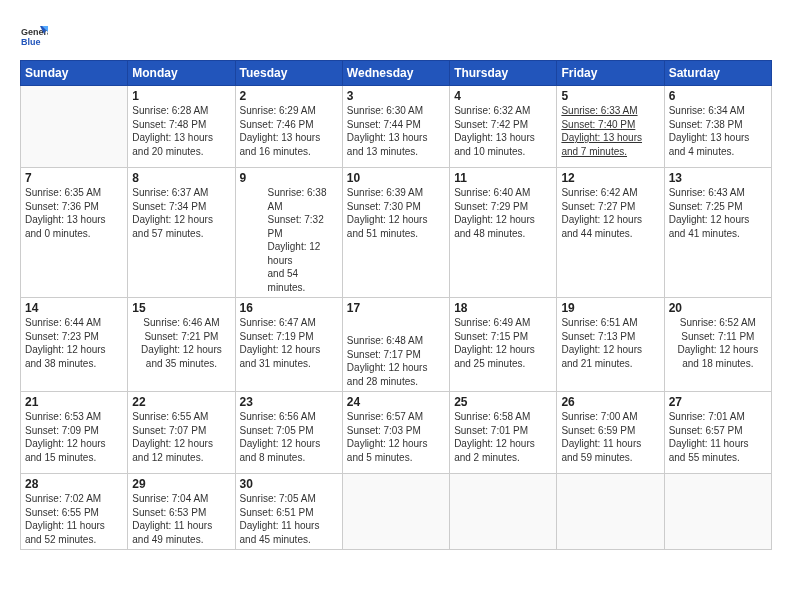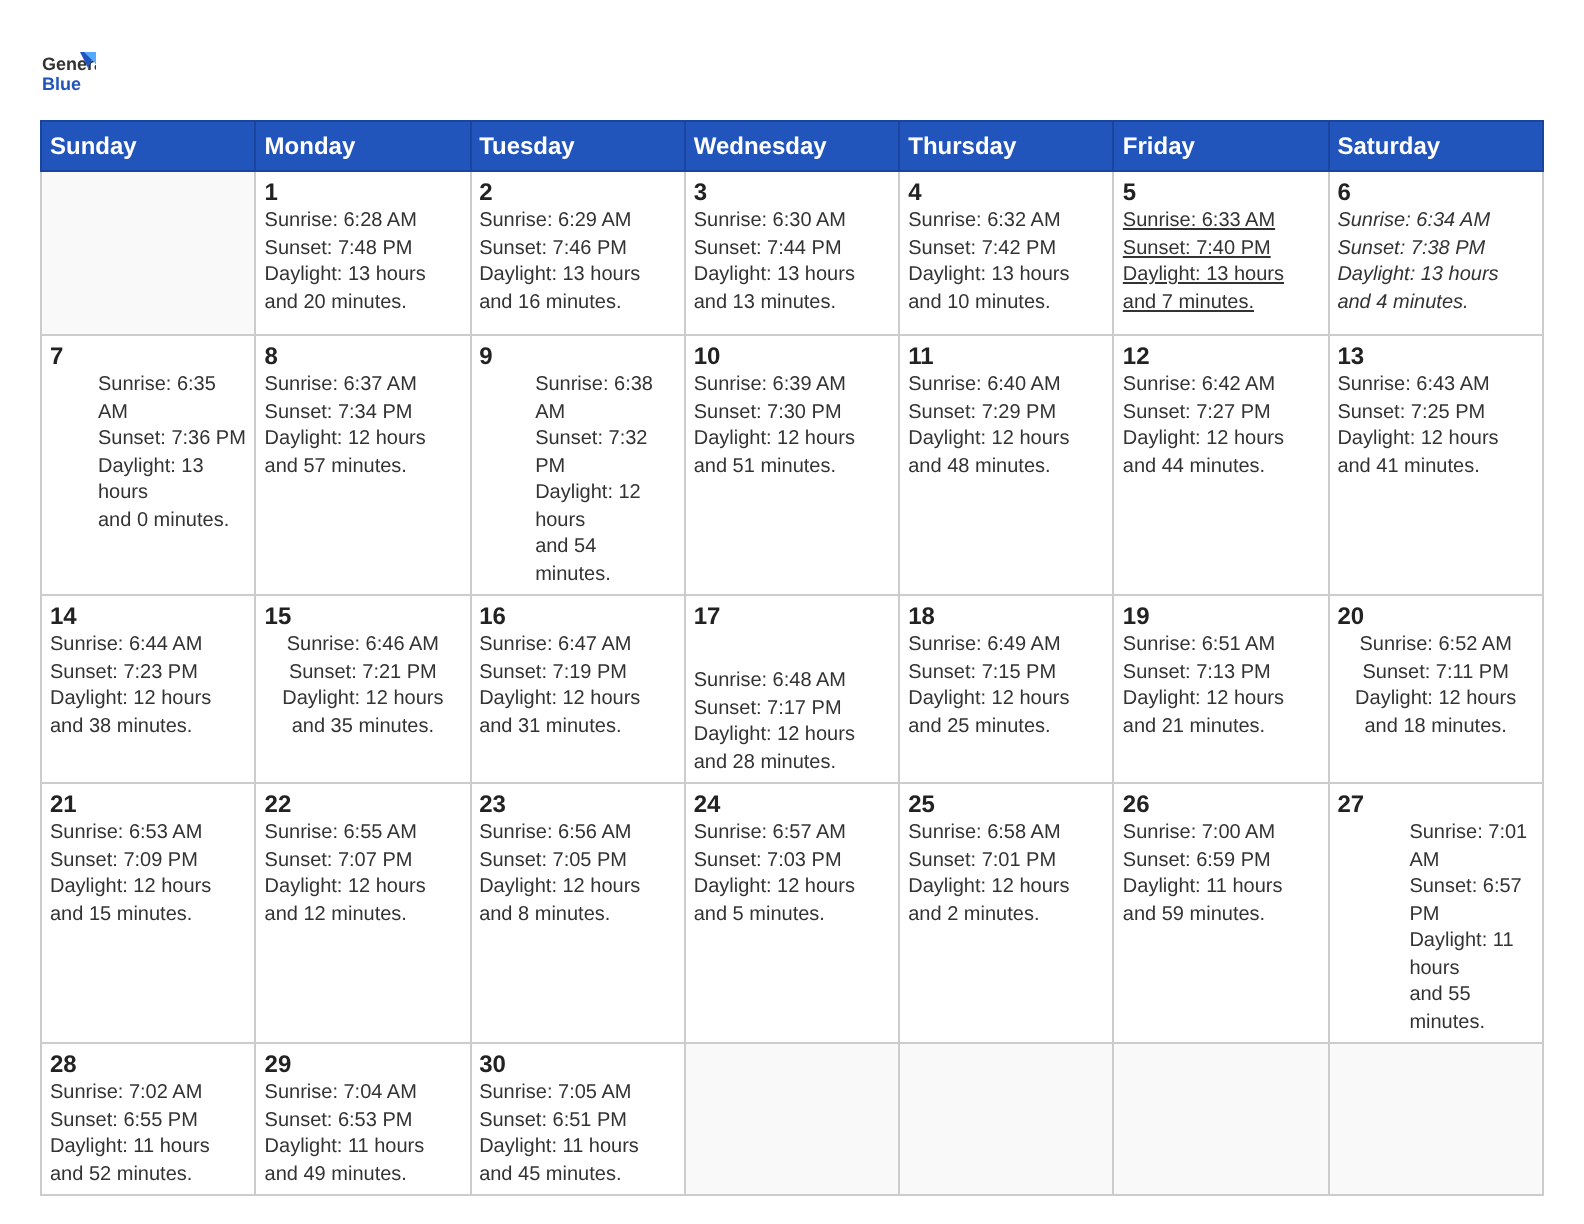--- a/index.html
+++ b/index.html
@@ -163,30 +163,30 @@
           </td>
           <td>
             <span class="day-number">5</span>
             <div class="day-info" style="white-space: pre-line; text-decoration: underline;">Sunrise: 6:33 AM
 Sunset: 7:40 PM
 Daylight: 13 hours
 and 7 minutes.</div>
           </td>
           <td>
             <span class="day-number">6</span>
-            <div class="day-info" style="white-space: pre-line; font-style: italic;">Sunrise: 6:34 AM
+            <div class="day-info" style="white-space: pre-line;">Sunrise: 6:34 AM
 Sunset: 7:38 PM
 Daylight: 13 hours
 and 4 minutes.</div>
           </td>
         </tr>
         <tr>
           <td>
             <span class="day-number">7</span>
-            <div class="day-info" style="white-space: pre-line; margin-left: 24px;">Sunrise: 6:35 AM
+            <div class="day-info" style="white-space: pre-line;">Sunrise: 6:35 AM
 Sunset: 7:36 PM
 Daylight: 13 hours
 and 0 minutes.</div>
           </td>
           <td>
             <span class="day-number">8</span>
             <div class="day-info" style="white-space: pre-line;">Sunrise: 6:37 AM
 Sunset: 7:34 PM
 Daylight: 12 hours
 and 57 minutes.</div>
@@ -316,21 +316,21 @@
           </td>
           <td>
             <span class="day-number">26</span>
             <div class="day-info" style="white-space: pre-line;">Sunrise: 7:00 AM
 Sunset: 6:59 PM
 Daylight: 11 hours
 and 59 minutes.</div>
           </td>
           <td>
             <span class="day-number">27</span>
-            <div class="day-info" style="white-space: pre-line; margin-left: 36px;">Sunrise: 7:01 AM
+            <div class="day-info" style="white-space: pre-line;">Sunrise: 7:01 AM
 Sunset: 6:57 PM
 Daylight: 11 hours
 and 55 minutes.</div>
           </td>
         </tr>
         <tr class="last-row">
           <td>
             <span class="day-number">28</span>
             <div class="day-info" style="white-space: pre-line;">Sunrise: 7:02 AM
 Sunset: 6:55 PM

